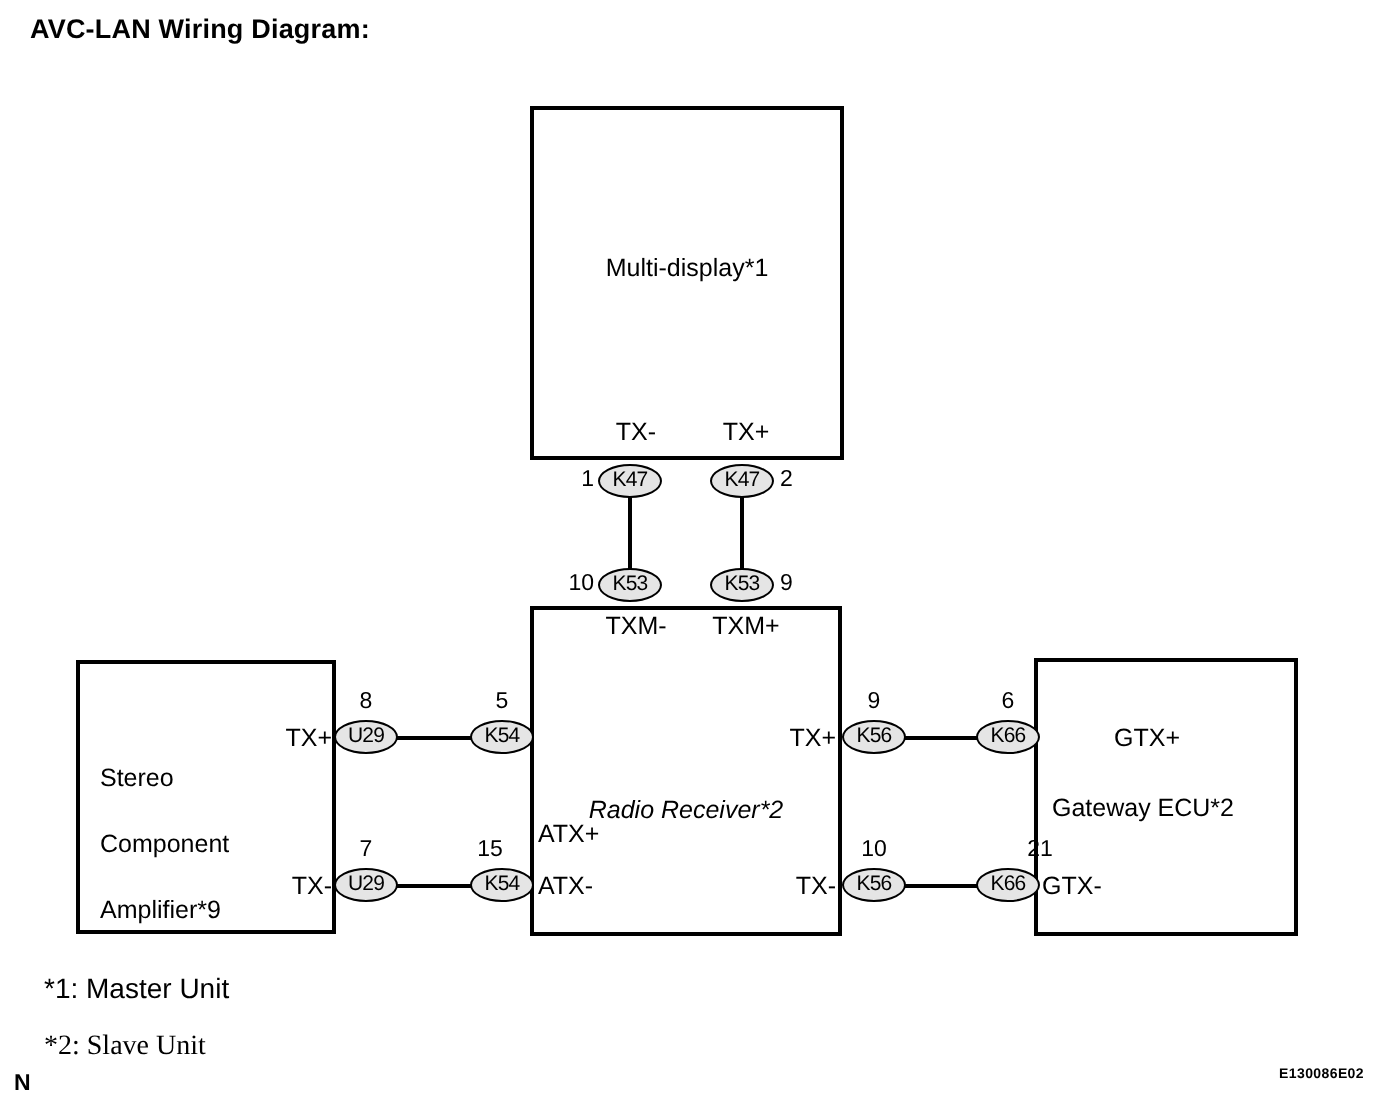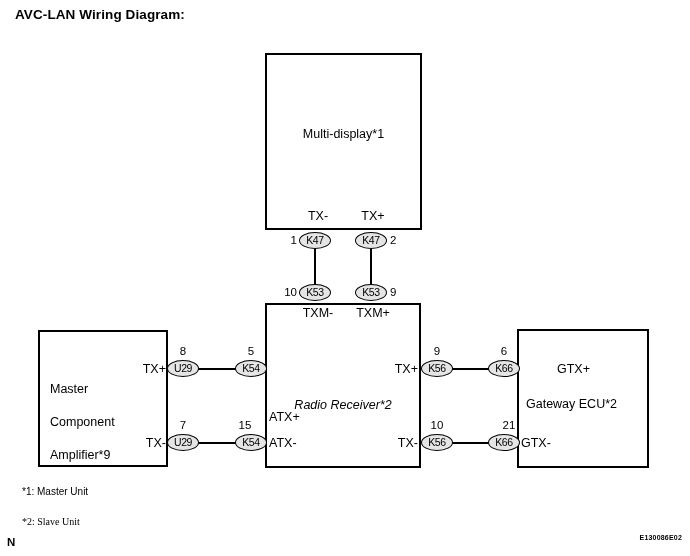--- a/index.html
+++ b/index.html
@@ -67,21 +67,21 @@
   .sig {
     position: absolute;
     font-size: 12.5px;
     line-height: 1;
     white-space: nowrap;
   }
   .sig.r { text-align: right; }
   .sig.c { text-align: center; }
   .footnote {
     position: absolute;
-    font-size: 10px;
+    font-size: 14px;
     white-space: nowrap;
   }
   .page-marker {
     position: absolute;
     left: 7px;
     top: 536px;
     font-size: 11.5px;
     font-weight: bold;
   }
   .figure-code {
@@ -112,21 +112,21 @@
 
   <div class="box" style="left:265px; top:53px;  width:157px; height:177px;"></div>
   <div class="box" style="left:265px; top:303px; width:156px; height:165px;"></div>
   <div class="box" style="left:38px;  top:330px; width:130px; height:137px;"></div>
   <div class="box" style="left:517px; top:329px; width:132px; height:139px;"></div>
 
   <div class="box-label center" style="left:265px; top:127px; width:157px;">Multi-display*1</div>
   <div class="box-label center" style="left:265px; top:398px; width:156px;font-style:italic;">Radio Receiver*2</div>
   <div class="box-label center" style="left:517px; top:397px; width:109px;">Gateway ECU*2</div>
   <div class="box-label stereo-lines" style="left:50px; top:364px; width:112px;">
-    <span style="display:block;">Master</span>
+    <span style="display:block;">Stereo</span>
     <span style="display:block;">Component</span>
     <span style="display:block;">Amplifier*9</span>
   </div>
 
   <div class="sig c" style="left:296px; top:210px; width:44px;">TX-</div>
   <div class="sig c" style="left:351px; top:210px; width:44px;">TX+</div>
   <div class="sig c" style="left:292px; top:307px; width:52px;">TXM-</div>
   <div class="sig c" style="left:347px; top:307px; width:52px;">TXM+</div>
   <div class="sig r" style="left:124px; top:363px; width:42px;">TX+</div>
   <div class="sig r" style="left:124px; top:437px; width:42px;">TX-</div>
@@ -154,20 +154,20 @@
   <div class="pin" style="left:390px; top:235px;">2</div>
   <div class="pin r" style="left:269px; top:287px; width:28px;">10</div>
   <div class="pin" style="left:390px; top:287px;">9</div>
   <div class="pin c" style="left:171px; top:346px; width:24px;">8</div>
   <div class="pin c" style="left:239px; top:346px; width:24px;">5</div>
   <div class="pin c" style="left:171px; top:420px; width:24px;">7</div>
   <div class="pin c" style="left:233px; top:420px; width:24px;">15</div>
   <div class="pin c" style="left:425px; top:346px; width:24px;">9</div>
   <div class="pin c" style="left:492px; top:346px; width:24px;">6</div>
   <div class="pin c" style="left:425px; top:420px; width:24px;">10</div>
-  <div class="pin c" style="left:497px; top:420px; width:24px;text-align:center;">21</div>
+  <div class="pin c" style="left:508px; top:420px; width:24px;text-align:center;">21</div>
 
   <div class="footnote" style="left:22px; top:486px;">*1: Master Unit</div>
   <div class="footnote" style="left:22px; top:516px;font-family:Liberation Serif, serif;">*2: Slave Unit</div>
   <div class="page-marker">N</div>
   <div class="figure-code">E130086E02</div>
 
 </div>
 
 </body></html>

